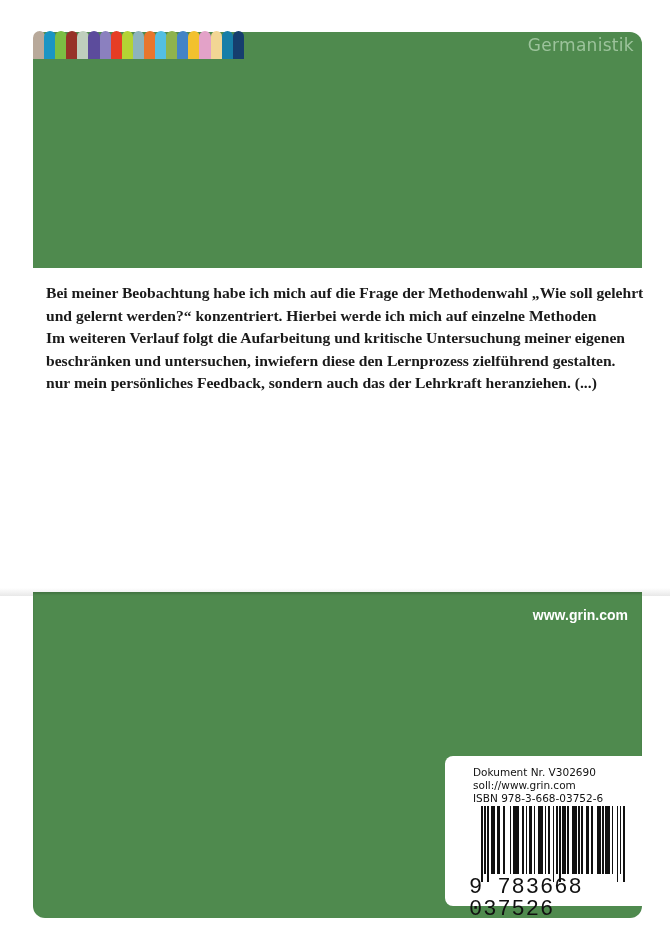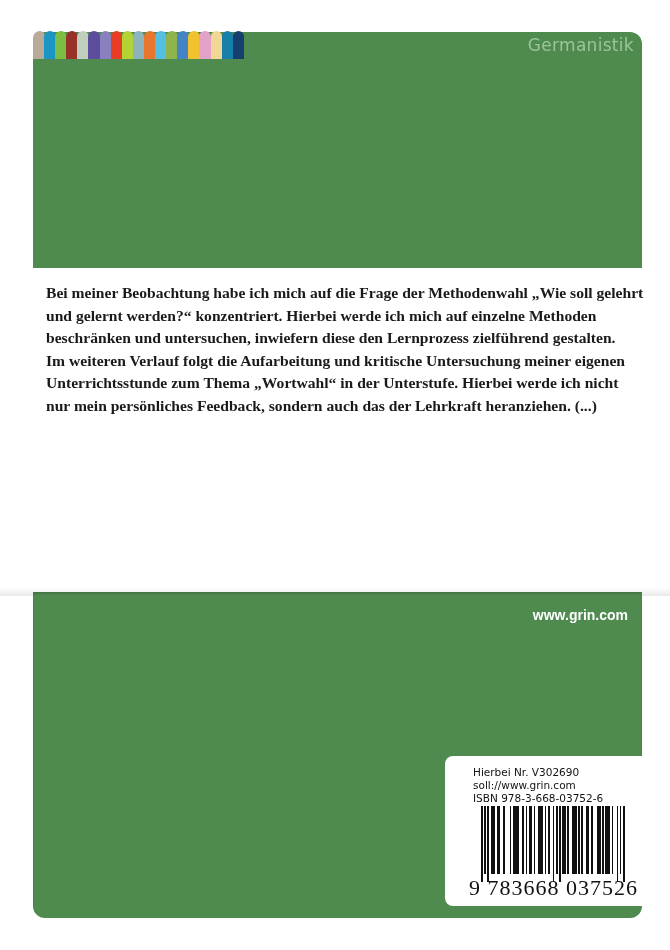--- a/index.html
+++ b/index.html
@@ -52,21 +52,21 @@
     .meta span { display: block; }
     .bars {
       position: absolute; left: 36px; top: 50px; width: 150px; height: 76px;
       display: flex; align-items: flex-start;
     }
     .bar { background: #111; height: 68px; }
     .bar.guard { height: 76px; }
     .gap { height: 68px; }
     .digits {
       position: absolute; left: 24px; top: 121px; font-size: 22px; color: #111;
-      font-family: Liberation Serif, serif; letter-spacing: 1px; background: transparent;
+      font-family: Liberation Mono, monospace; letter-spacing: 1px; background: transparent;
       line-height: 22px;
     }
   </style>
 </head>
 <body>
 
 <div class="top-block"></div>
 <div class="tabs" id="tabs">
     <div class="tab" style="background: rgb(184, 169, 154);"></div>
     <div class="tab" style="background: rgb(26, 149, 196);"></div>
@@ -86,33 +86,32 @@
     <div class="tab" style="background: rgb(227, 162, 200);"></div>
     <div class="tab" style="background: rgb(242, 214, 148);"></div>
     <div class="tab" style="background: rgb(23, 126, 168);"></div>
     <div class="tab" style="background: rgb(22, 62, 110);"></div>
   </div>
 <div class="subject">Germanistik</div>
 
 <div class="blurb">
   <span>Bei meiner Beobachtung habe ich mich auf die Frage der Methodenwahl „Wie soll gelehrt</span>
   <span>und gelernt werden?“ konzentriert. Hierbei werde ich mich auf einzelne Methoden</span>
+  <span>Im weiteren Verlauf folgt die Aufarbeitung und kritische Untersuchung meiner eigenen</span>
   <span>beschränken und untersuchen, inwiefern diese den Lernprozess zielführend gestalten.</span>
-  <span>Im weiteren Verlauf folgt die Aufarbeitung und kritische Untersuchung meiner eigenen</span>
-  <span>Unterrichtsstunde zum Thema „Wortwahl“ in der Unterstufe. Hierbei werde ich nicht</span>
   <span>nur mein persönliches Feedback, sondern auch das der Lehrkraft heranziehen. (...)</span>
 </div>
 
 <div class="shadow-band"></div>
 <div class="bottom-block"></div>
 <div class="url">www.grin.com</div>
 
 <div class="barcode-panel">
   <div class="meta">
-    <span>Hierbei Nr. V302690</span>
+    <span>Dokument Nr. V302690</span>
     <span>soll://www.grin.com</span>
     <span>ISBN 978-3-668-03752-6</span>
   </div>
   <div class="bars" id="bars">
       <div class="bar guard" style="width: 1.6px;"></div>
       <div class="gap" style="width: 1.6px;"></div>
       <div class="bar" style="width: 1.6px;"></div>
       <div class="gap" style="width: 1.6px;"></div>
       <div class="bar guard" style="width: 1.6px;"></div>
       <div class="gap" style="width: 1.6px;"></div>

